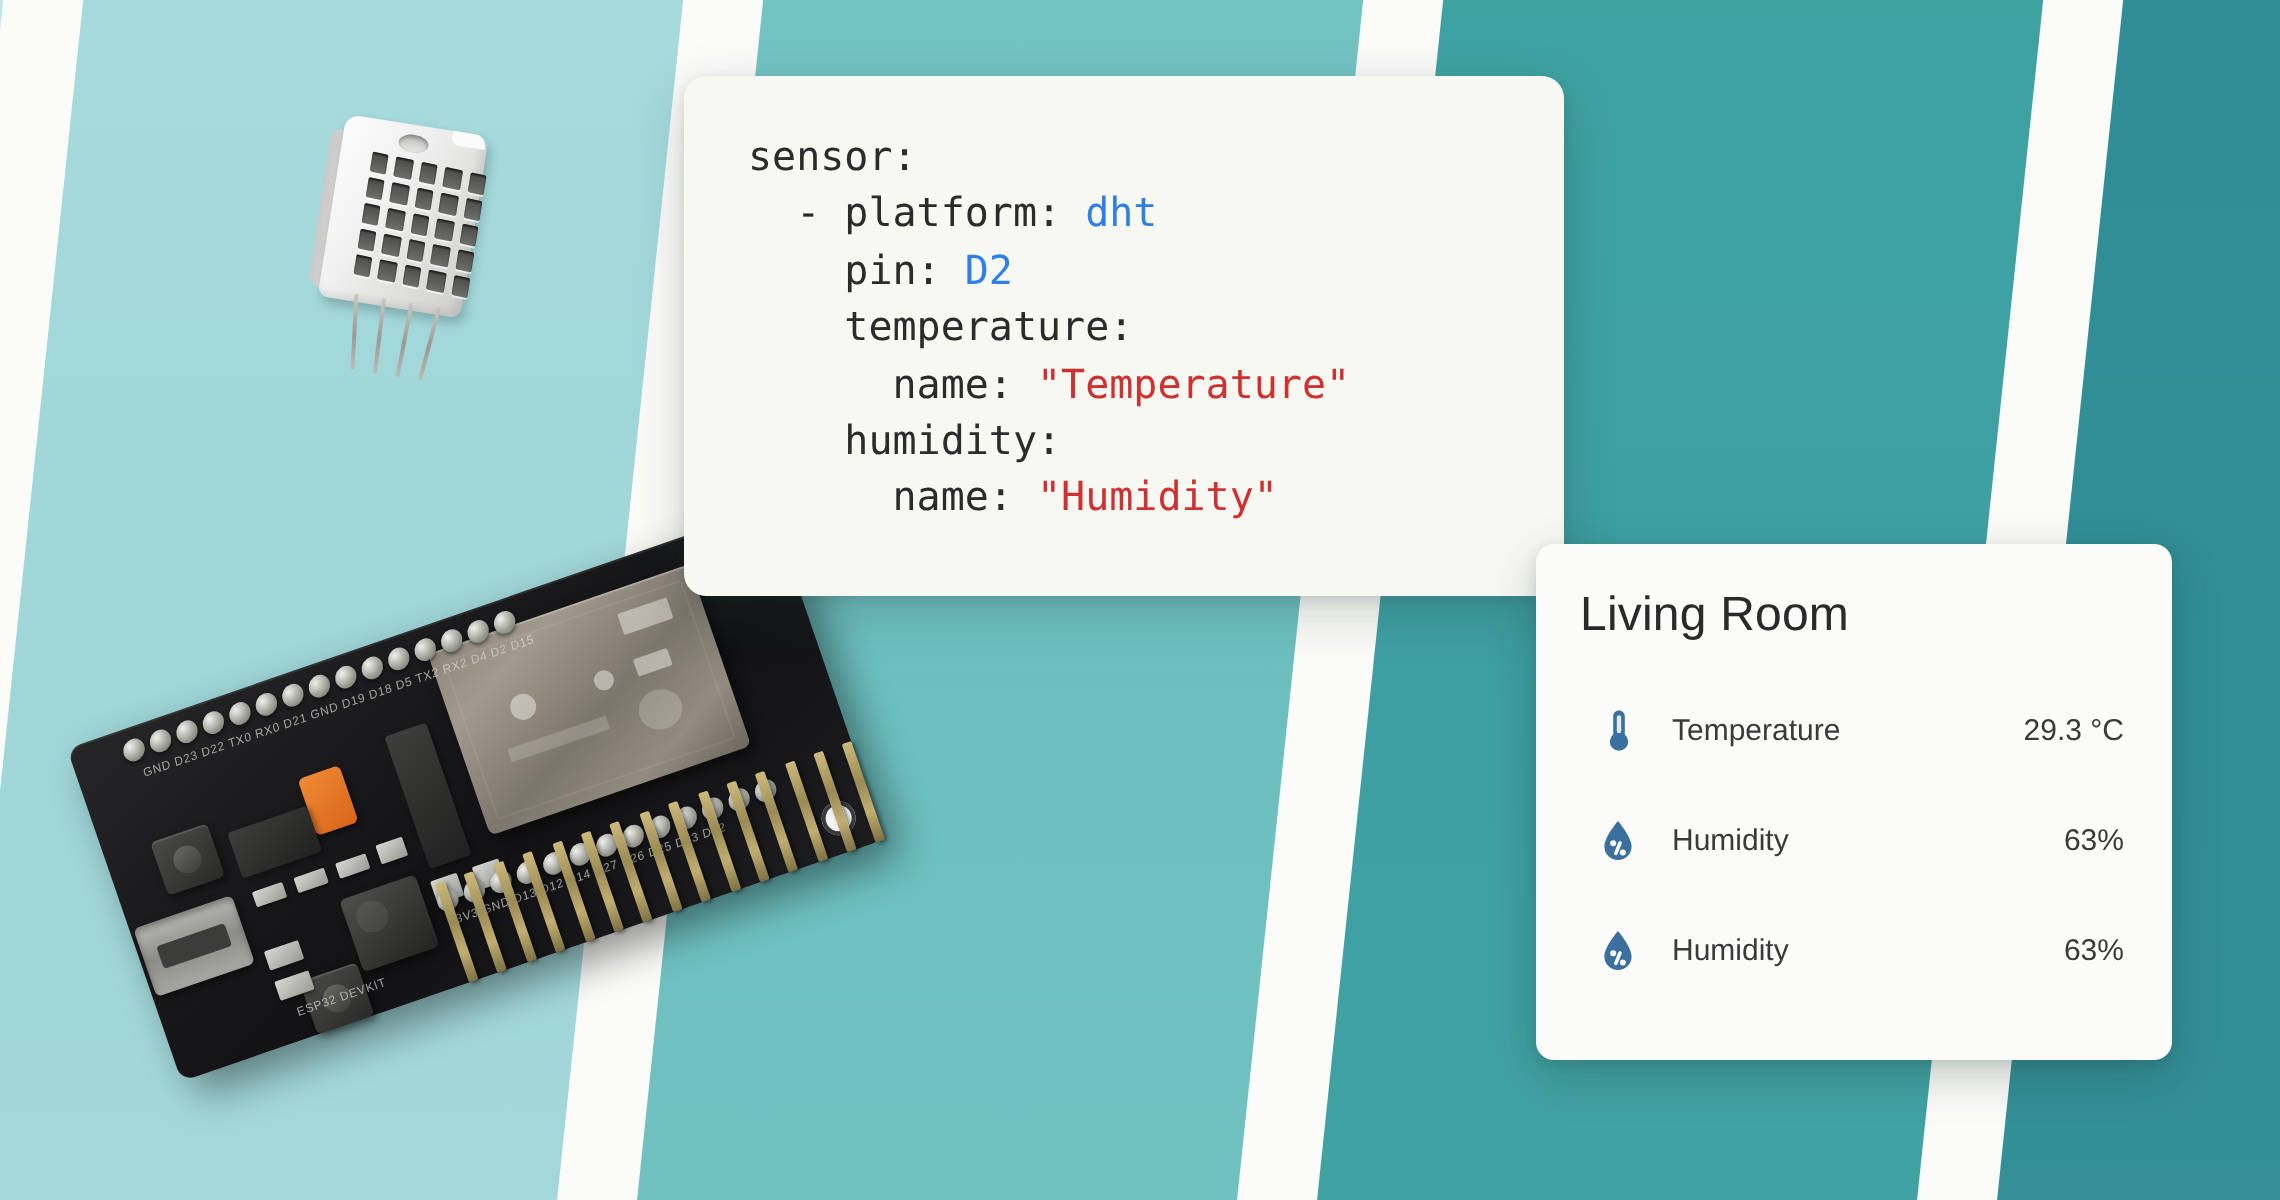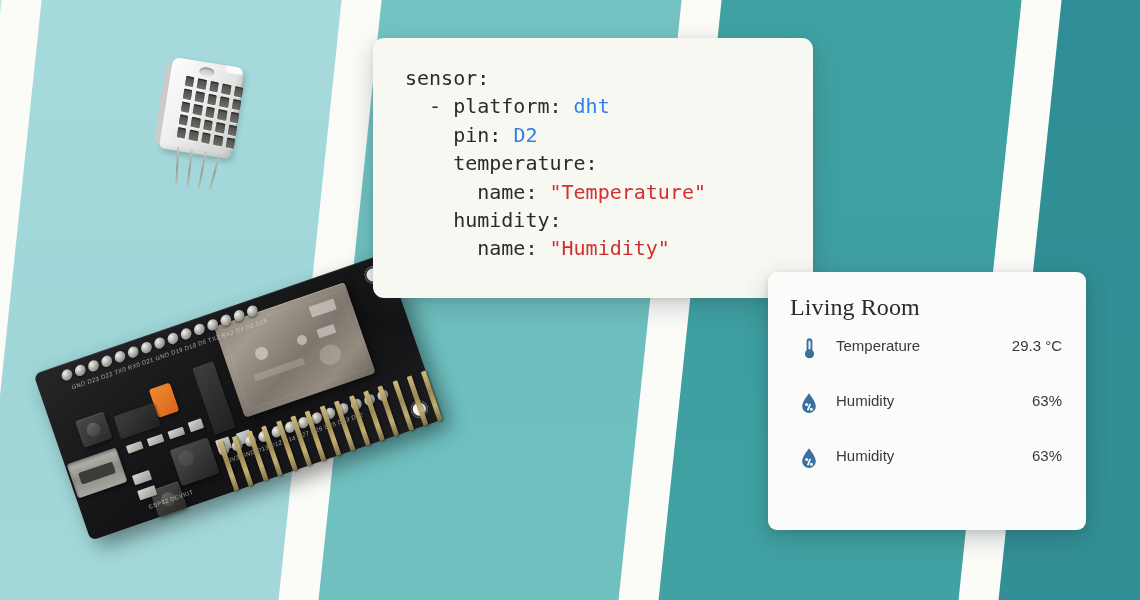--- a/index.html
+++ b/index.html
@@ -153,21 +153,21 @@
   .pinrow .pin{
     width:5px;height:52px;border-radius:1px;
     background:linear-gradient(180deg,#cdb97a 0%,#9a8a54 40%,#c2ae71 70%,#7e7144 100%);
     box-shadow:1px 1px 2px rgba(0,0,0,.5);
   }
   .silk{position:absolute;color:#d8d8d2;font-size:6px;font-family:"Liberation Sans",sans-serif;
         letter-spacing:.4px;opacity:.72;white-space:nowrap;}
 
   
   #yaml-card{
-    position:absolute;left:373px;top:38px;width:440px;height:260px;
+    position:absolute;left:342px;top:38px;width:440px;height:260px;
     background:#f8f8f3;border-radius:11px;
     box-shadow:0 8px 26px rgba(40,60,60,.22), 0 2px 6px rgba(40,60,60,.12);
     padding:26px 0 0 32px;box-sizing:border-box;
   }
   pre.code{
     margin:0;font-family:"DejaVu Sans Mono","Liberation Mono",monospace;
     font-size:20px;line-height:1.42;color:#2b2b2b;white-space:pre;
   }
   .k-blue{color:#2f7fe8;}
   .k-red{color:#d0302f;}
@@ -175,24 +175,23 @@
   
   #ha-card{
     position:absolute;left:768px;top:272px;width:318px;height:258px;
     background:#fbfbfa;border-radius:9px;
     box-shadow:0 8px 24px rgba(30,50,50,.24), 0 2px 6px rgba(30,50,50,.12);
     box-sizing:border-box;padding:22px 22px 0 22px;
   }
   #ha-title{
     font-size:24px;font-weight:400;color:#2a2a2a;letter-spacing:.1px;
     margin:0 0 16px 0;
-    font-family:Liberation Serif, serif;
   }
   .ha-row{
-    display:flex;align-items:flex-start;height:55px;padding:0 2px;
+    display:flex;align-items:center;height:55px;padding:0 2px;
   }
   .ha-icon{width:34px;display:flex;justify-content:center;align-items:center;}
   .ha-name{flex:1;font-size:15px;color:#3a3a3a;padding-left:10px;}
   .ha-val{font-size:15px;color:#3a3a3a;text-align:right;white-space:nowrap;}
 </style>
 </head>
 <body>
 
 <div id="stage">
 

